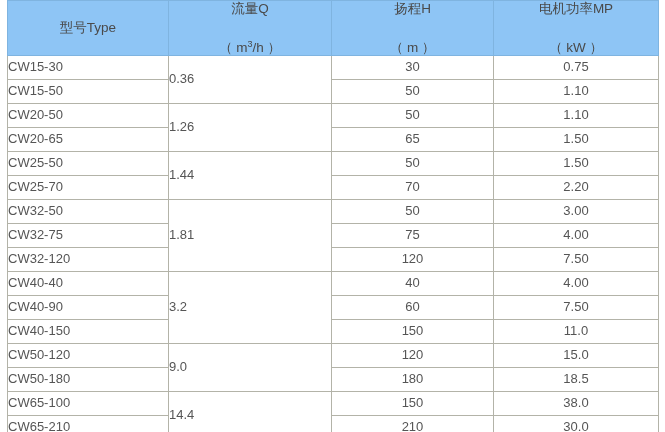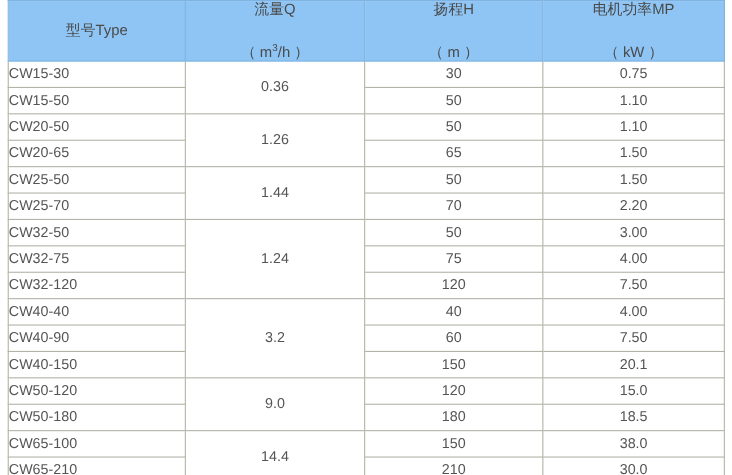--- a/index.html
+++ b/index.html
@@ -63,21 +63,20 @@
     text-align: left;
     padding-left: 12px;
     vertical-align: middle;
   }
   td.num {
     height: 23px;
     text-align: center;
     vertical-align: middle;
   }
   td.flow {
-    text-align: center;
     vertical-align: middle;
   }
 </style>
 </head>
 <body>
 
 <div id="spec-table-wrap">
   <table class="spec">
     <colgroup>
       <col class="c-model">
@@ -133,21 +132,21 @@
           <td class="num">50</td>
           <td class="num">1.50</td>
         </tr>
         <tr>
           <td class="model">CW25-70</td>
           <td class="num">70</td>
           <td class="num">2.20</td>
         </tr>
         <tr>
           <td class="model">CW32-50</td>
-          <td class="flow" rowspan="3">1.24</td>
+          <td class="flow" rowspan="3">1.81</td>
           <td class="num">50</td>
           <td class="num">3.00</td>
         </tr>
         <tr>
           <td class="model">CW32-75</td>
           <td class="num">75</td>
           <td class="num">4.00</td>
         </tr>
         <tr>
           <td class="model">CW32-120</td>
@@ -161,21 +160,21 @@
           <td class="num">4.00</td>
         </tr>
         <tr>
           <td class="model">CW40-90</td>
           <td class="num">60</td>
           <td class="num">7.50</td>
         </tr>
         <tr>
           <td class="model">CW40-150</td>
           <td class="num">150</td>
-          <td class="num">20.1</td>
+          <td class="num">11.0</td>
         </tr>
         <tr>
           <td class="model">CW50-120</td>
           <td class="flow" rowspan="2">9.0</td>
           <td class="num">120</td>
           <td class="num">15.0</td>
         </tr>
         <tr>
           <td class="model">CW50-180</td>
           <td class="num">180</td>

